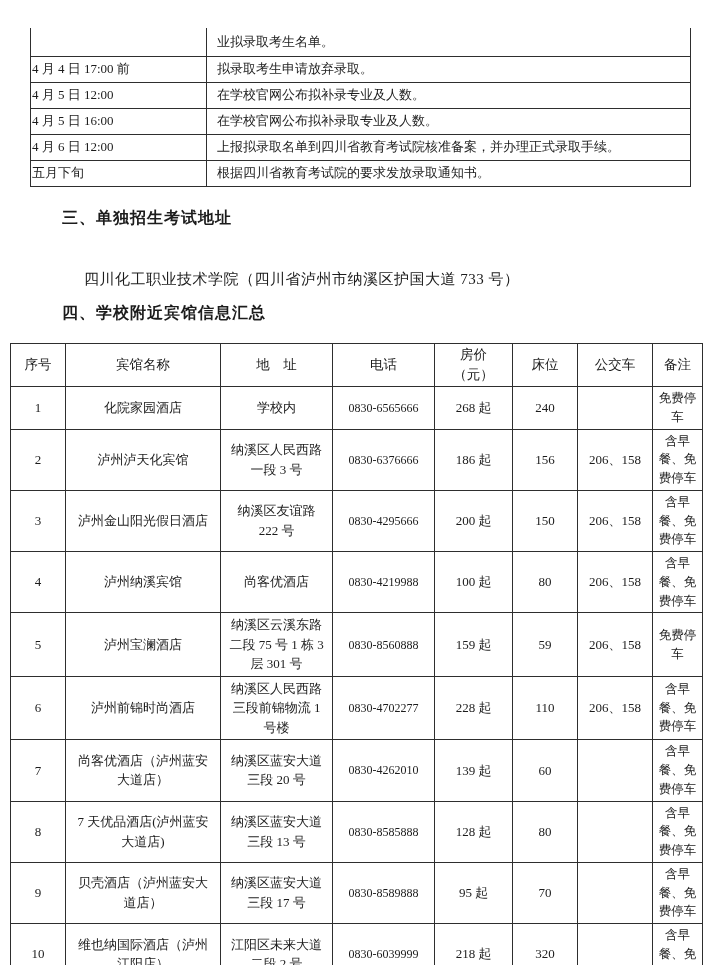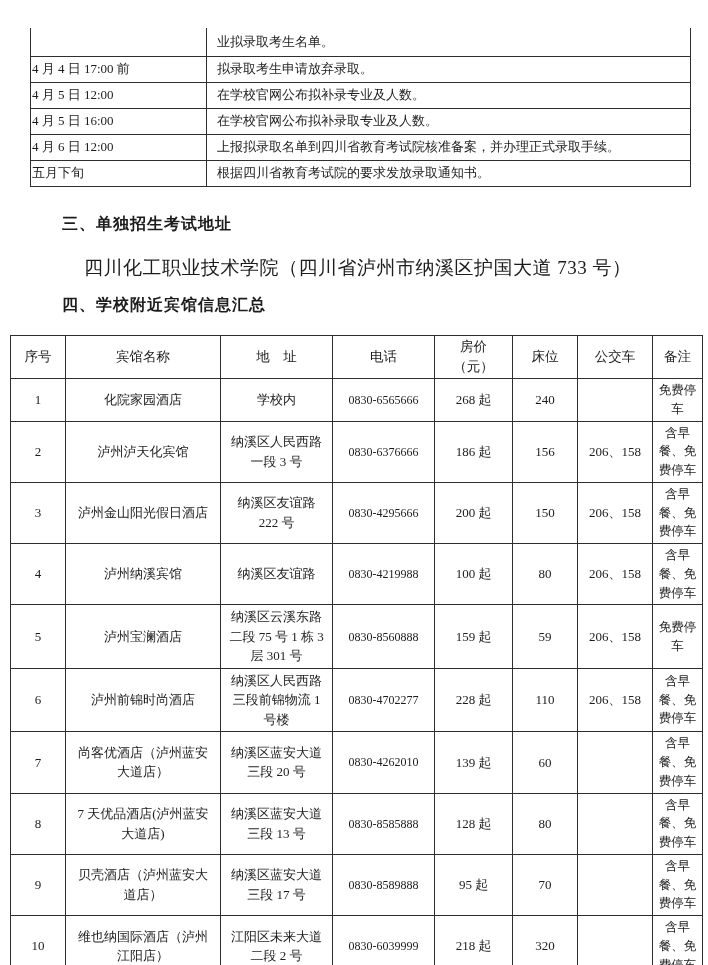--- a/index.html
+++ b/index.html
@@ -19,23 +19,23 @@
   .sched tr.cut-top{height:28px;}
   .sched tr.cut-top td{border-top:none;}
   .sched td.time{text-align:left;}
   .sched td.task{text-align:left;padding-left:10px;}
 
   
   .h-section{
     font-family:"Liberation Sans","DejaVu Sans",sans-serif;
     font-weight:700;font-size:16px;letter-spacing:1px;margin:0;
   }
-  .h3{margin:27px 0 0 62px;}
+  .h3{margin:21px 0 0 62px;}
   .h4{margin:14px 0 0 62px;}
-  .addr-par{font-size:19px;margin:20px 0 0 84px;letter-spacing:.5px;}
+  .addr-par{font-size:15px;margin:41px 0 0 84px;letter-spacing:.5px;}
 
   
   .hotels{margin:19px 0 0 10px;width:692px;}
   .hotels th{
     font-weight:normal;font-size:13.5px;text-align:center;
     white-space:pre-line;line-height:1.5;height:40px;
   }
   .hotels td{font-size:13px;text-align:center;line-height:1.5;padding:2px 2px;}
   .hotels td.c-name{padding:2px 8px;}
   .hotels td.c-addr{padding:2px 8px;}
@@ -135,21 +135,21 @@
         <td class="c-addr">纳溪区友谊路 222 号</td>
         <td class="c-phone">0830-4295666</td>
         <td class="c-price">200 起</td>
         <td class="c-beds">150</td>
         <td class="c-bus">206、158</td>
         <td class="c-note">含早餐、免费停车</td>
       </tr>
       <tr>
         <td class="c-index">4</td>
         <td class="c-name">泸州纳溪宾馆</td>
-        <td class="c-addr">纳溪区友谊路</td>
+        <td class="c-addr">尚客优酒店</td>
         <td class="c-phone">0830-4219988</td>
         <td class="c-price">100 起</td>
         <td class="c-beds">80</td>
         <td class="c-bus">206、158</td>
         <td class="c-note">含早餐、免费停车</td>
       </tr>
       <tr>
         <td class="c-index">5</td>
         <td class="c-name">泸州宝澜酒店</td>
         <td class="c-addr">纳溪区云溪东路二段 75 号 1 栋 3 层 301 号</td>

